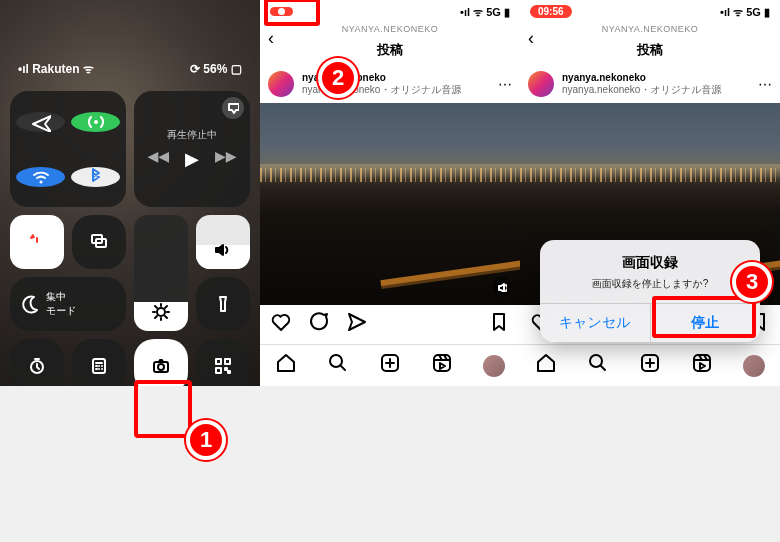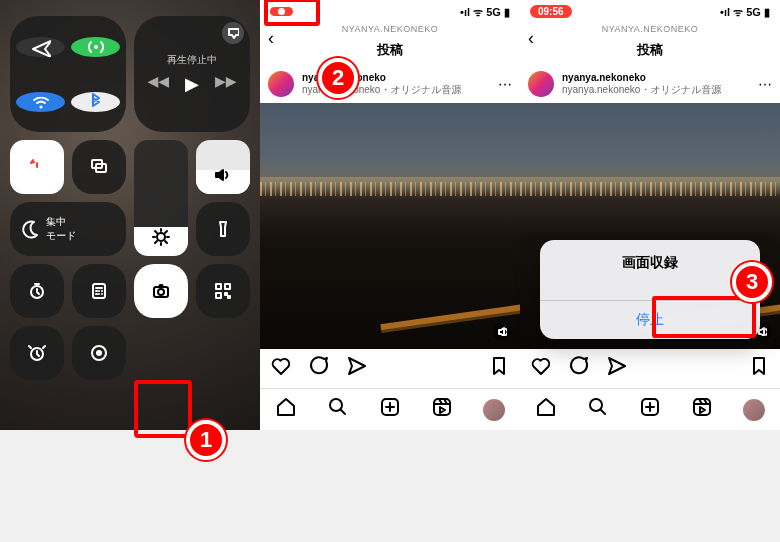--- a/index.html
+++ b/index.html
@@ -4,21 +4,21 @@
 <style>
   * { box-sizing: border-box; margin: 0; padding: 0; }
   body {
     width: 780px;
     height: 542px;
     background: #f0f0f0;
     display: flex;
     font-family: -apple-system, "Helvetica Neue", Arial, sans-serif;
     overflow: hidden;
   }
-  .panel { position: relative; height: 430px; }
+  .panel { position: relative; height: 386px; }
   .p1 { width: 260px; }
   .p2 { width: 260px; }
   .p3 { width: 260px; }
 
   
   .cc {
     position: absolute; inset: 0;
     background: radial-gradient(circle at 40% 30%, #6b5f52 0%, #3b3430 40%, #1b1816 100%);
     overflow: hidden;
     padding: 10px;
@@ -37,21 +37,21 @@
     display:grid; grid-template-columns: repeat(4, 54px);
     grid-auto-rows: 54px; gap:8px;
     justify-content:center; padding-top:6px;
   }
   .tile {
     background: rgba(50,50,50,.85);
     border-radius:20px;
     display:flex; align-items:center; justify-content:center;
     color:#fff; font-size:18px;
   }
-  .tile.big2 { grid-column: span 2; grid-row: span 2; border-radius:28px; }
+  .tile.big2 { grid-column: span 2; grid-row: span 2; border-radius:18px; }
   .tile.wide { grid-column: span 2; }
   .tile.white { background:#fff; color:#000; }
   .tile.dark  { background: rgba(30,30,30,.9); }
 
   .conn { display:grid; grid-template-columns:1fr 1fr; grid-template-rows:1fr 1fr; gap:6px; padding:6px; }
   .conn .c { border-radius:50%; display:flex;align-items:center;justify-content:center; }
 
   .music { display:flex; flex-direction:column; align-items:center; justify-content:center; gap:6px; font-size:10px; color:#ccc; padding:6px; position:relative;}
   .music .airplay { position:absolute; top:6px; right:6px; width:22px;height:22px;border-radius:50%;background:rgba(80,80,80,.9);display:flex;align-items:center;justify-content:center;}
   .music .row { display:flex; gap:16px; font-size:14px; color:#aaa; }
@@ -145,39 +145,43 @@
 
   
   .dlg {
     position:absolute; left:20px; right:20px; top:240px;
     background:rgba(240,240,242,.98); border-radius:14px;
     box-shadow:0 8px 24px rgba(0,0,0,.3);
     overflow:hidden; z-index:4;
     backdrop-filter: blur(10px);
   }
   .dlg .body { padding:14px 12px 12px 12px; text-align:center;}
-  .dlg .body .t { font-weight:700; font-size:14px; margin-bottom:16px;}
+  .dlg .body .t { font-weight:700; font-size:14px; margin-bottom:5px;}
   .dlg .body .m { font-size:10px; color:#222;}
   .dlg .btns { display:flex; border-top:1px solid rgba(0,0,0,.15);}
   .dlg .btns div { flex:1; text-align:center; padding:10px 0; font-size:14px; color:#0a7aff;}
   .dlg .btns div + div { border-left:1px solid rgba(0,0,0,.15); font-weight:600;text-align:center;}
 
   .call3-box { position:absolute; z-index:5; border:4px solid #ff0000; left:132px; top:296px; width:104px; height:42px; border-radius:3px;}
   .badge3 { position:absolute; z-index:6; left:212px; top:262px; }
 
   
   svg { width:20px; height:20px; stroke:#fff; fill:none; stroke-width:2; stroke-linecap:round; stroke-linejoin:round; }
   .blackstroke svg { stroke:#000; }
   .actions svg, .tabbar svg { stroke:#000; width:22px; height:22px;}
 </style>
 </head>
 <body>
 
 <div class="panel p1">
   <div class="cc">
+    <div class="status">
+      <span>•ıl <span>Rakuten</span> ᯤ</span>
+      <span>⟳ <span>56%</span> ▢</span>
+    </div>
     <div class="grid">
 
       <div class="tile big2 dark conn">
         <div class="c" style="background:#333">
           <svg>
               <path d="M2 12l18-8-6 8 6 8z"></path>
             </svg>
         </div>
         <div class="c" style="background:#34c759">
           <svg>
@@ -429,21 +433,23 @@
             <rect x="3" y="3" width="16" height="16" rx="4"></rect>
             <path d="M3 8h16M8 3l3 5M13 3l3 5M9 11l5 3-5 3z"></path>
           </svg></span>
       <span class="prof"></span>
     </div>
   </div>
 
   <div class="dlg">
     <div class="body">
       <div class="t">画面収録</div>
+      <div class="m">画面収録を停止しますか?</div>
     </div>
     <div class="btns">
+      <div>キャンセル</div>
       <div>停止</div>
     </div>
   </div>
 
   <div class="call3-box"></div>
   <div class="badge badge3">3</div>
 </div>
 
 </body></html>

